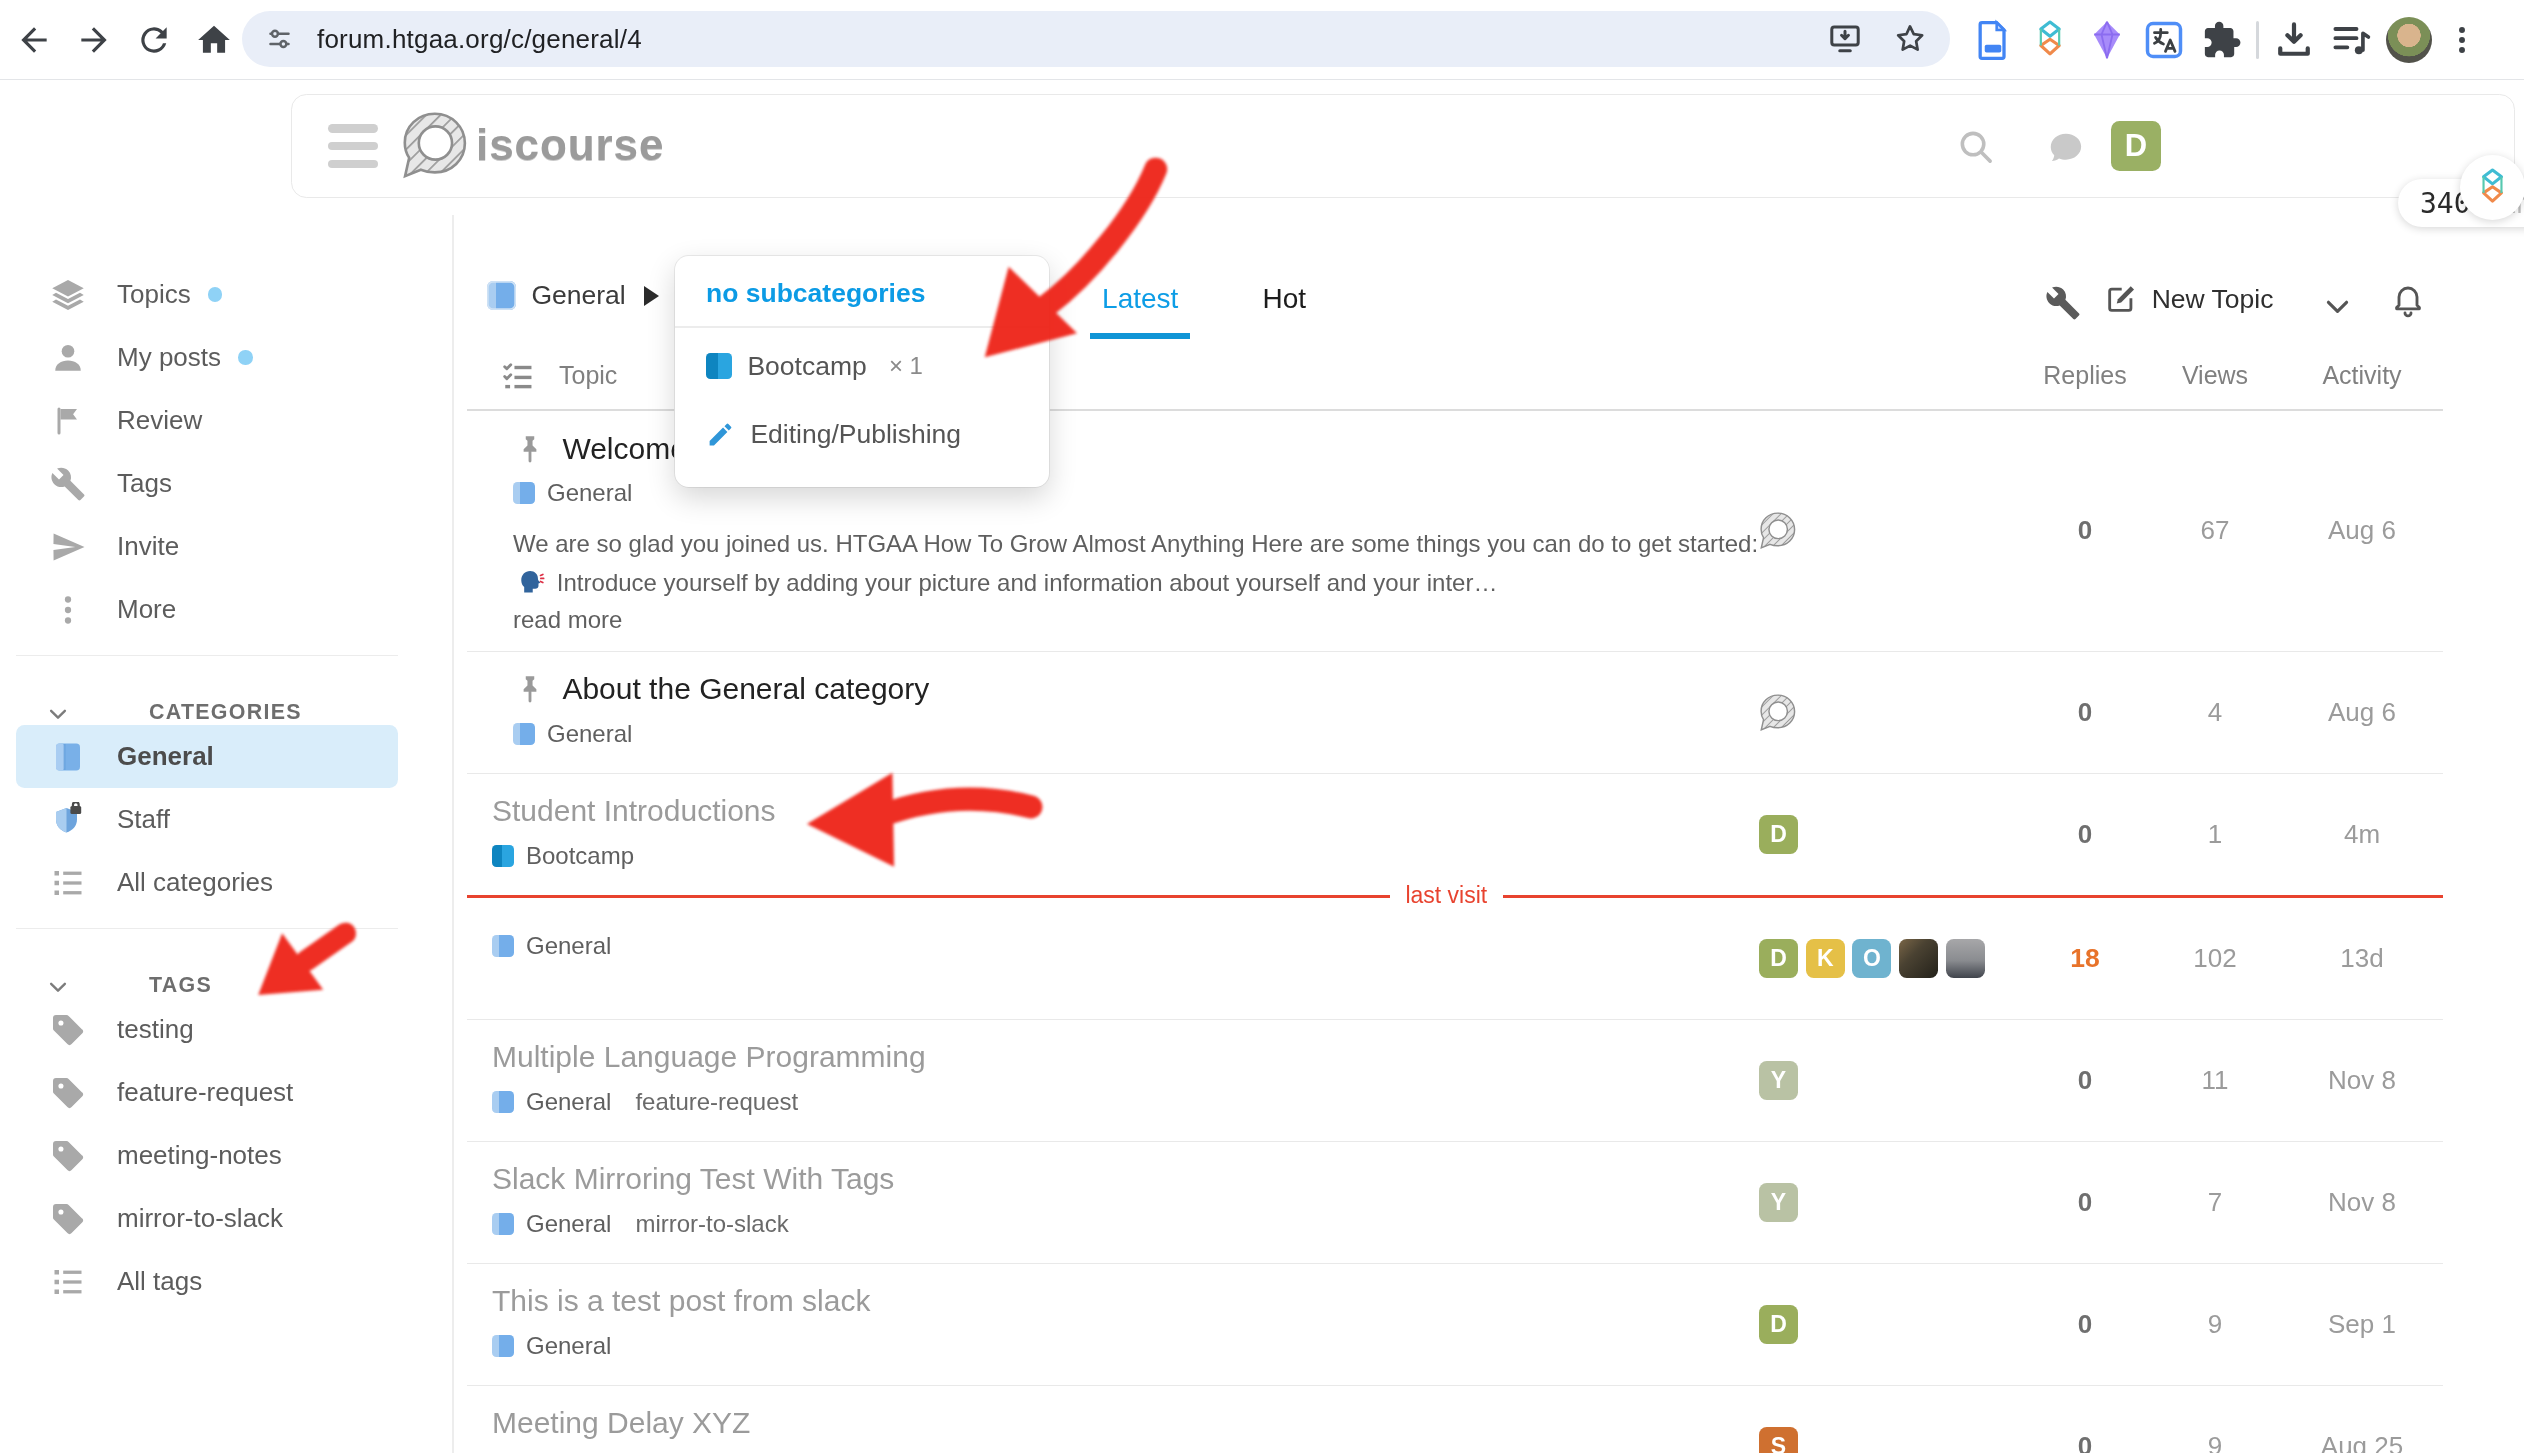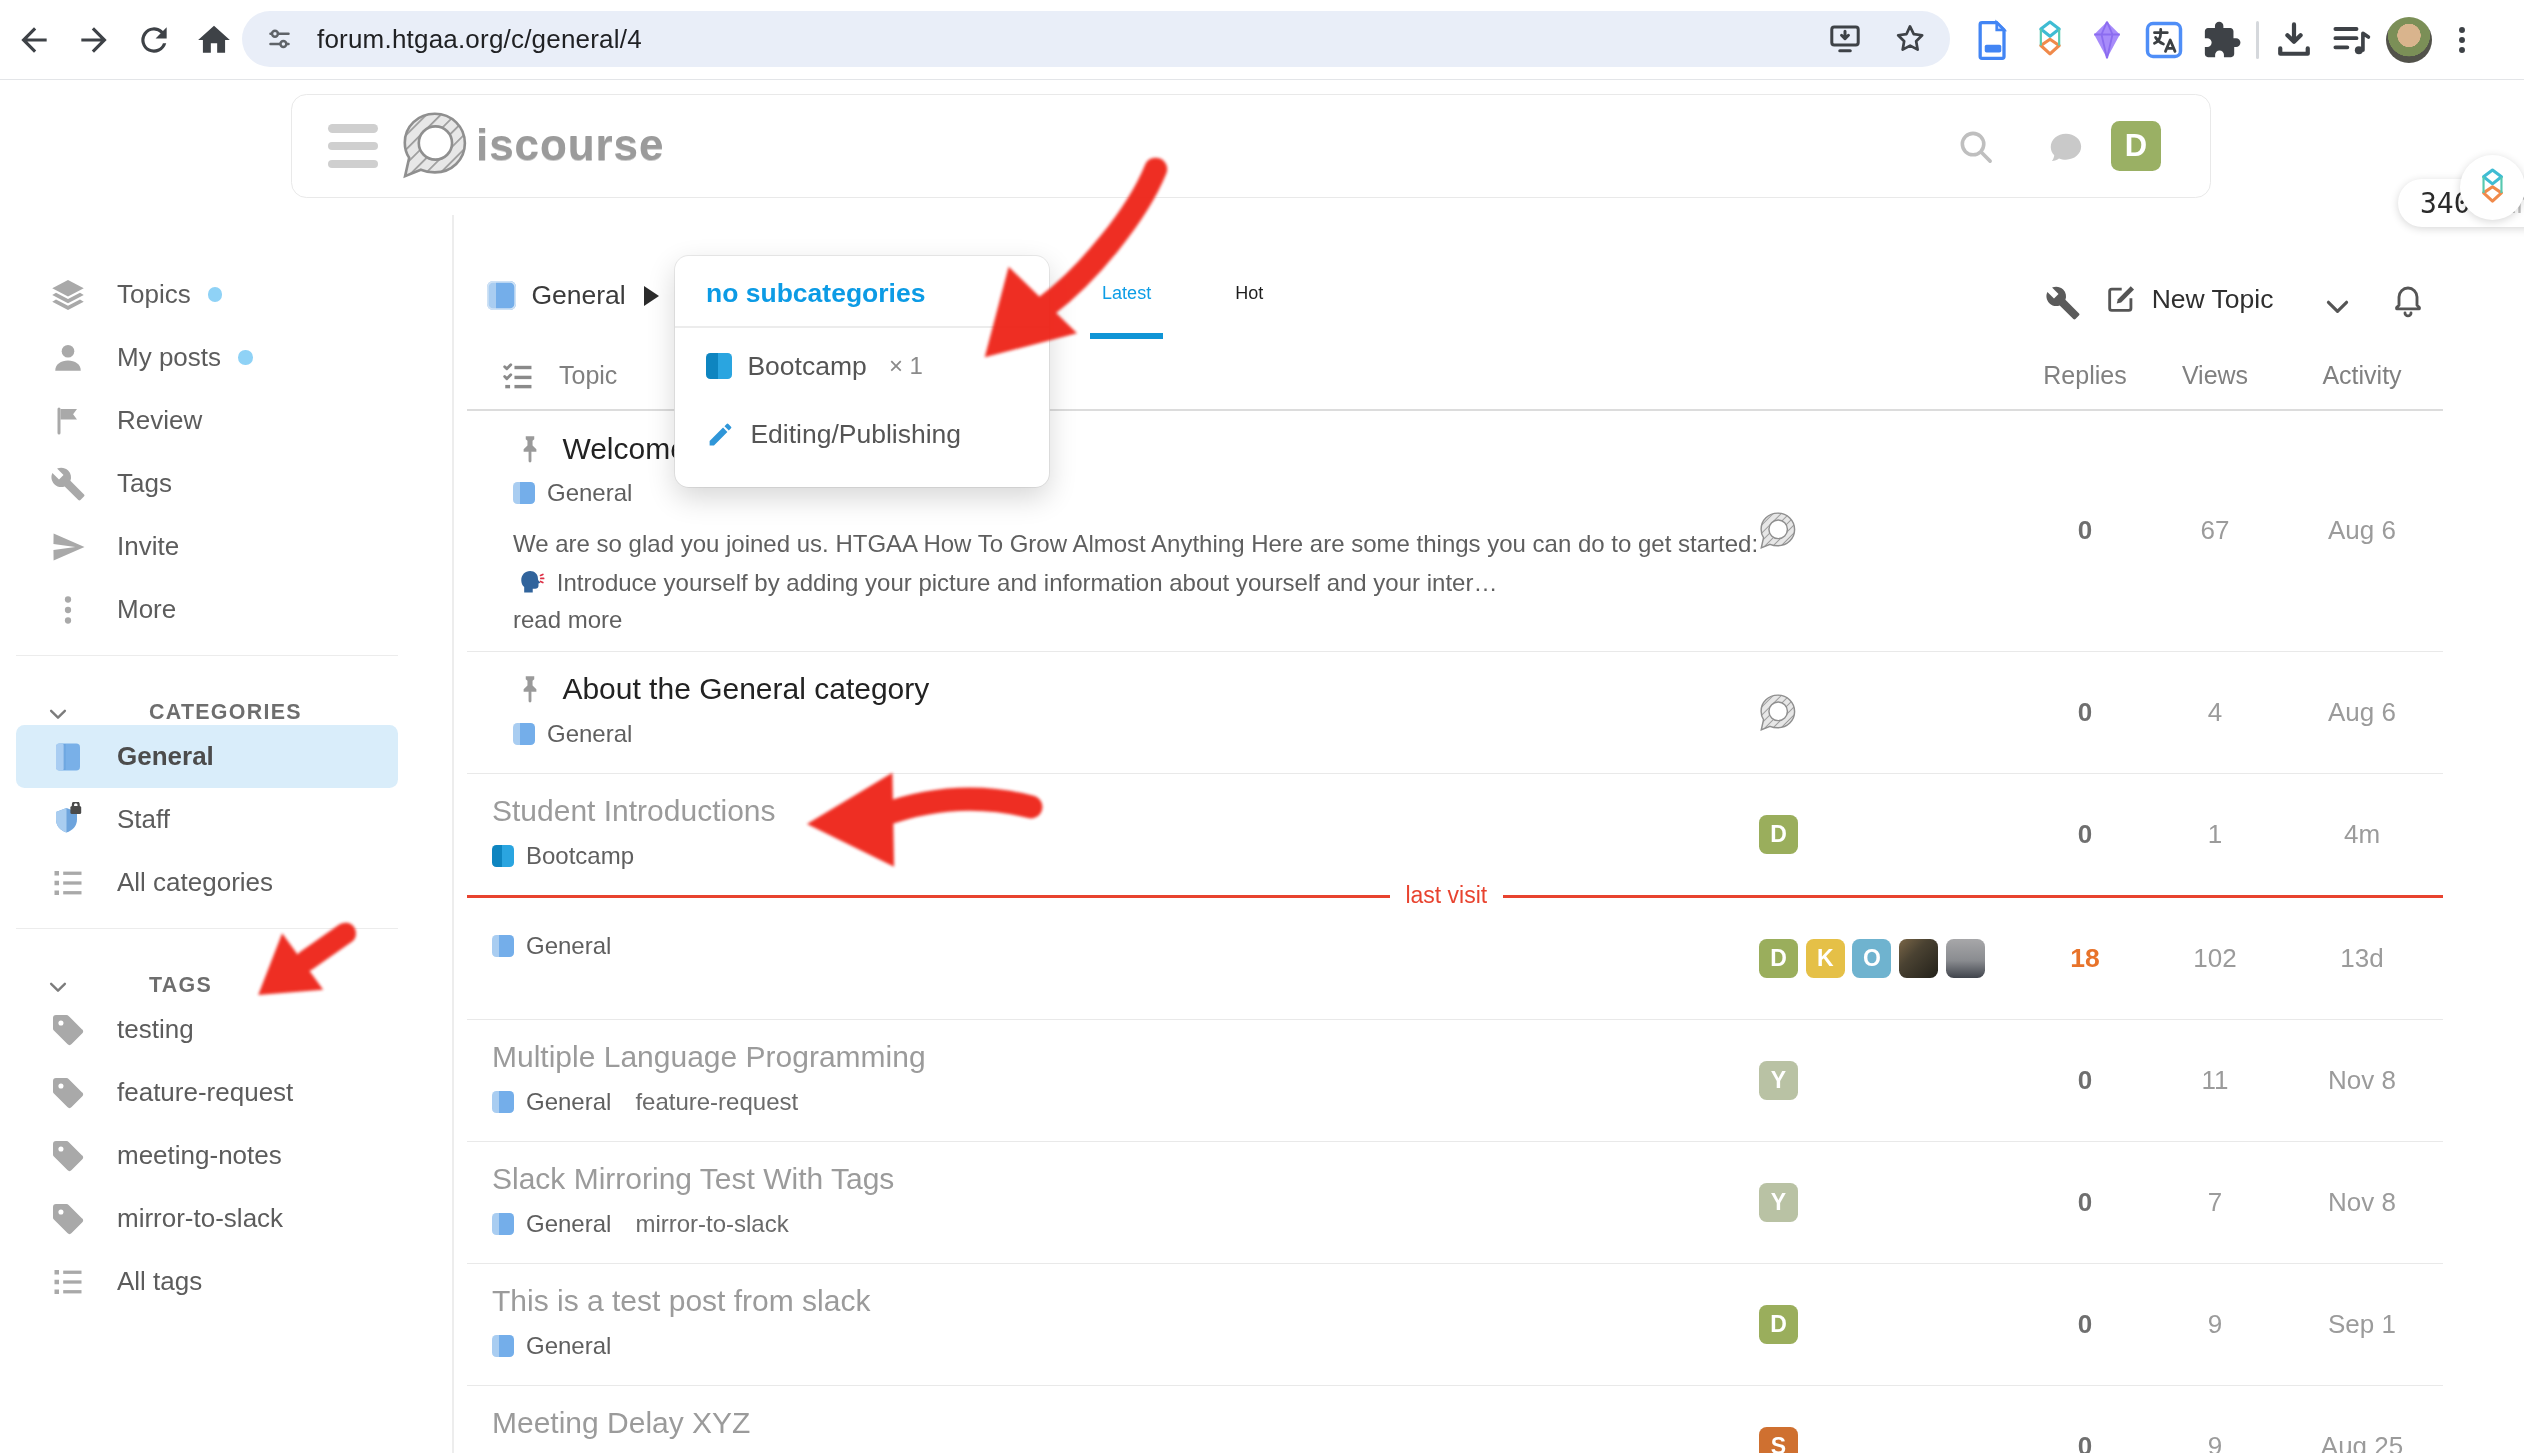--- a/index.html
+++ b/index.html
@@ -23,21 +23,21 @@
   .sep{width:2.6px;height:38px;background:#d5d8dc;border-radius:1.7px;}
   .tb-avatar{width:46px;height:46px;border-radius:50%;
     background:radial-gradient(circle at 50% 40%,#d9b48d 0 32%,#7b8f57 33% 58%,#52524a 59% 100%);}
   .dots-ic{width:34px;height:34px;color:#3e4247;}
 
   
   .page{position:absolute;top:80px;left:0;right:0;bottom:0;background:#fff;}
   .vline{position:absolute;left:452px;top:135px;bottom:0;width:1.7px;background:#ededed;}
 
   
-  .dheader{position:absolute;left:291px;top:13.7px;width:1920px;height:104px;background:#fff;
+  .dheader{position:absolute;left:291px;top:13.7px;width:2224px;height:104px;background:#fff;
     border:1.7px solid #e9e9e9;border-radius:15.4px;box-sizing:border-box;}
   .burger{position:absolute;left:36px;top:26.5px;width:50px;height:50px;display:flex;
     flex-direction:column;justify-content:center;gap:9.4px;cursor:pointer;}
   .burger i{display:block;height:8.5px;border-radius:5.1px;background:#cfcfcf;}
   .dlogo{position:absolute;left:109px;top:15.4px;display:flex;align-items:center;gap:5.1px;}
   .dlogo .bub{width:70px;height:70px;}
   .dlogo .word{font-size:44px;font-weight:bold;color:#9b9b9b;letter-spacing:0.9px;
     text-shadow:0 0.9px 0 #c9c9c9;}
   .hd-search{position:absolute;left:1664px;top:32px;width:39px;height:39px;color:#bfbfbf;}
   .hd-chat{position:absolute;left:1754px;top:34px;width:38px;height:38px;color:#c9c9c9;}
@@ -71,21 +71,21 @@
   .sb-head .lbl{margin-left:38px;font-size:21.4px;font-weight:bold;color:#6e6e6e;letter-spacing:1.3px;}
 
   
   .bc{position:absolute;left:487px;top:200px;display:flex;align-items:center;gap:15.4px;cursor:pointer;}
   .cat-sq{width:29px;height:29px;border-radius:6px;}
   .cat-sq.general{background:linear-gradient(90deg,#a9cdf1 0 32%,#74aeea 32%);box-shadow:inset 0 0 0 1.7px #cfe2f5;}
   .bc .lbl{font-size:26.5px;color:#3b3b3b;}
   .bc .tri{width:0;height:0;border-left:15.4px solid #2b2b2b;border-top:10.3px solid transparent;
     border-bottom:10.3px solid transparent;margin-left:3.4px;}
   .tabs{position:absolute;left:1097px;top:203px;display:flex;gap:74px;}
-  .tab{font-size:18px;color:#1d1d1d;position:relative;cursor:pointer;padding:0 5.1px;}
+  .tab{font-size:28px;color:#1d1d1d;position:relative;cursor:pointer;padding:0 5.1px;}
   .tab.active{color:#0d9de6;}
   .tab.active::after{content:"";position:absolute;left:-6.8px;right:-6.8px;top:50px;height:6px;
     background:#1095d6;}
   .ctl-wrench{position:absolute;left:2045px;top:205px;width:36px;height:36px;color:#5b5b5b;cursor:pointer;}
   .new-topic{position:absolute;left:2104px;top:202px;display:flex;align-items:center;gap:13.7px;cursor:pointer;}
   .new-topic .icon{width:34px;height:34px;color:#555;}
   .new-topic .lbl{font-size:26.5px;color:#2f2f2f;}
   .ctl-chev{position:absolute;left:2323px;top:212px;width:29px;height:29px;color:#555;cursor:pointer;}
   .ctl-bell{position:absolute;left:2390px;top:202px;width:36px;height:36px;color:#555;cursor:pointer;}
 

